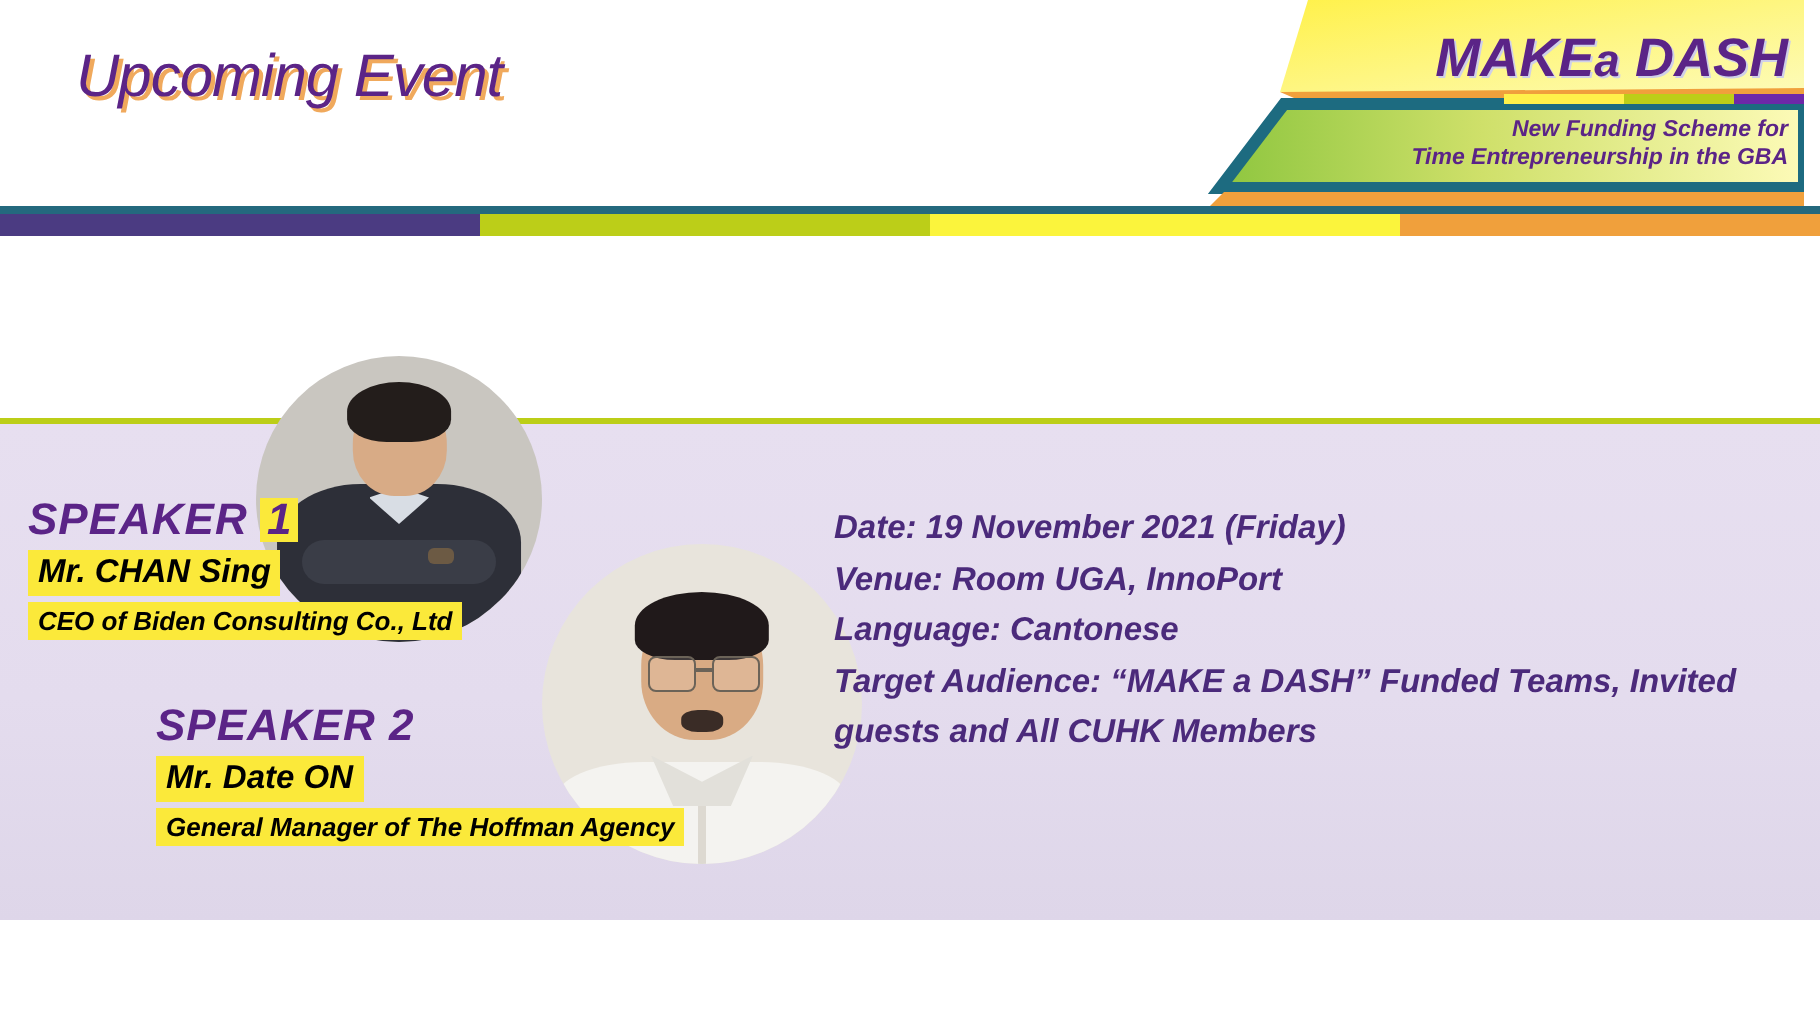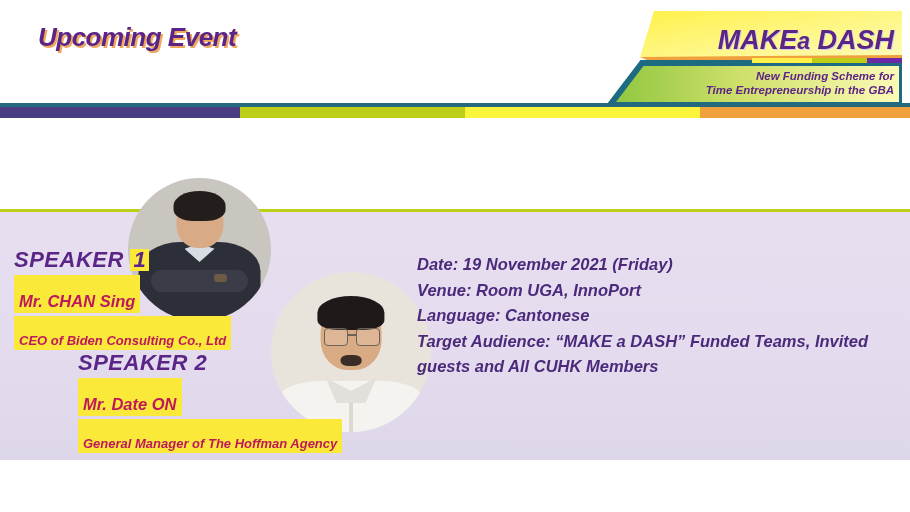--- a/index.html
+++ b/index.html
@@ -10,28 +10,28 @@
     overflow:hidden;
     position:relative;
   }
   .poster { position:relative; width:910px; height:512px; background:#fff; overflow:hidden; }
 
   
   .header { position:absolute; left:0; top:0; width:910px; height:118px; background:#fff; overflow:hidden; }
 
   .upcoming-title {
     position:absolute; left:38px; top:22px;
-    font-size:26px; font-weight:bold; font-style:italic;
+    font-size:30px; font-weight:normal; font-style:italic;
     color:#5b2487; letter-spacing:-0.5px;
     text-shadow:2px 2px 0 #f0a95c;
     white-space:nowrap;
   }
 
   
-  .logo-wrap { position:absolute; right:8px; top:11px; width:300px; height:112px; }
+  .logo-wrap { position:absolute; right:8px; top:0; width:300px; height:112px; }
   .logo-svg { position:absolute; left:0; top:0; }
   .make-dash {
     position:absolute; right:8px; top:14px;
     font-size:27px; font-weight:bold; font-style:italic;
     color:#5b2487; letter-spacing:0px; white-space:nowrap;
     text-shadow:1px 1px 0 #cfcfe8;
   }
   .make-dash .a-lower { font-size:23px; }
   .logo-sub {
     position:absolute; right:8px; top:58px;
@@ -87,21 +87,21 @@
   .p2-glass-r { position:absolute; left:53%; top:35%; width:15%; height:11%; border:1.6px solid #6b6358; border-radius:4px; background:rgba(255,255,255,.14); }
   .p2-bridge { position:absolute; left:48%; top:39%; width:5%; height:1.6px; background:#6b6358; }
   .p2-goatee { position:absolute; left:50%; top:52%; width:13%; height:7%; background:#3a2c26; border-radius:40%; transform:translateX(-50%); }
   .p2-body { position:absolute; left:50%; top:68%; width:92%; height:40%; background:#f4f3f0; border-radius:30% 30% 0 0; transform:translateX(-50%); }
   .p2-collar { position:absolute; left:50%; top:66%; width:32%; height:16%; background:#e2e0da; transform:translateX(-50%); clip-path:polygon(0 0,50% 52%,100% 0,78% 100%,22% 100%); }
   .p2-placket { position:absolute; left:49%; top:76%; width:2.5%; height:26%; background:#ddd9d1; }
 
   
   .spk { position:absolute; }
   .spk-head { font-size:22px; font-weight:bold; font-style:italic; color:#5b2487; letter-spacing:0.5px; white-space:nowrap; line-height:1; }
-  .hl { display:inline-block; background:#fbe93a; color:#be185d; font-weight:bold; font-style:italic; white-space:nowrap; padding:17px 5px 2px; }
+  .hl { display:inline-block; background:#fbe93a; color:#000000; font-weight:bold; font-style:italic; white-space:nowrap; padding:2px 5px 2px; }
   .spk-name { font-size:16.5px; margin-top:4px; }
   .spk-role { font-size:13px; margin-top:3px; }
 
   .spk1 { left:14px; top:249px; }
   .spk1 .spk-head { position:relative; }
   .spk1 .num-hl { display:inline-block; background:#fbe93a; padding:0 3px; }
 
   .spk2 { left:78px; top:352px; }
 
   

